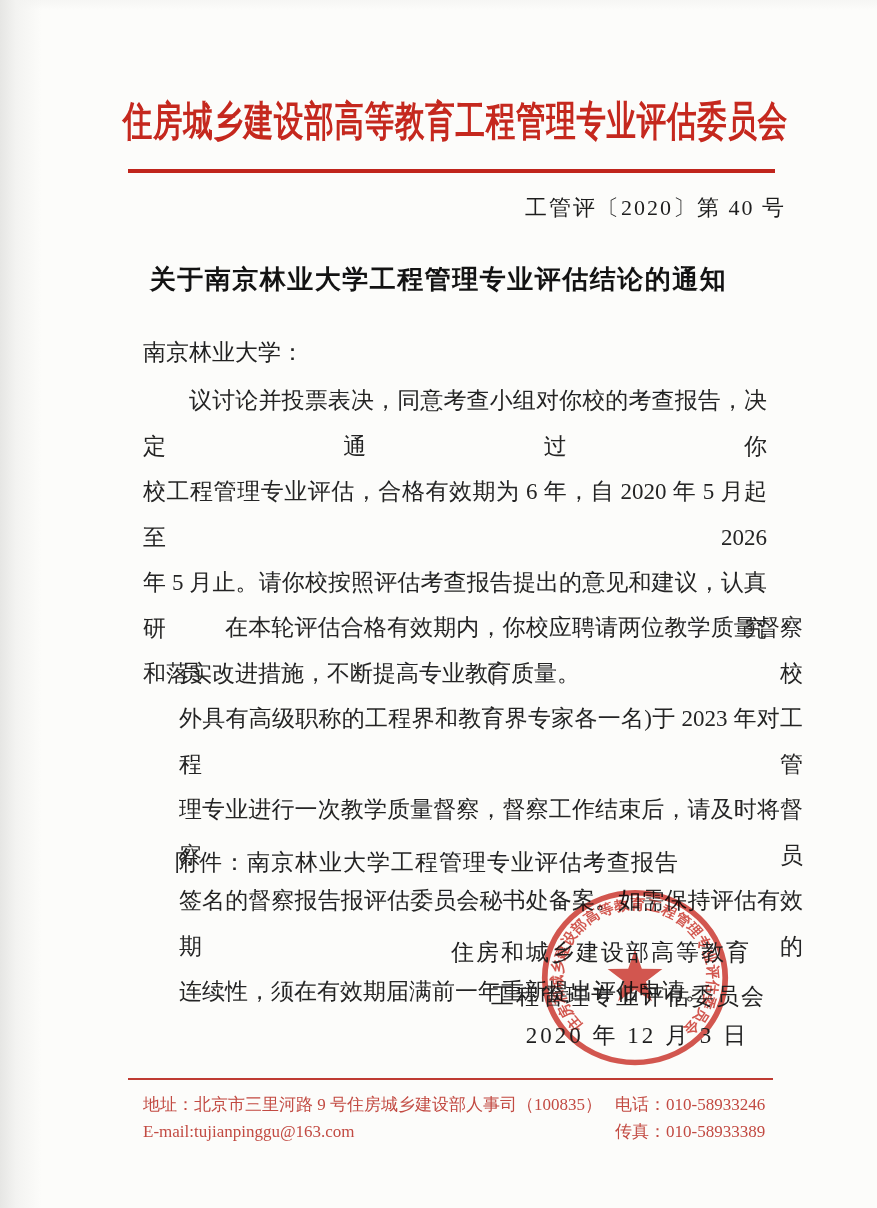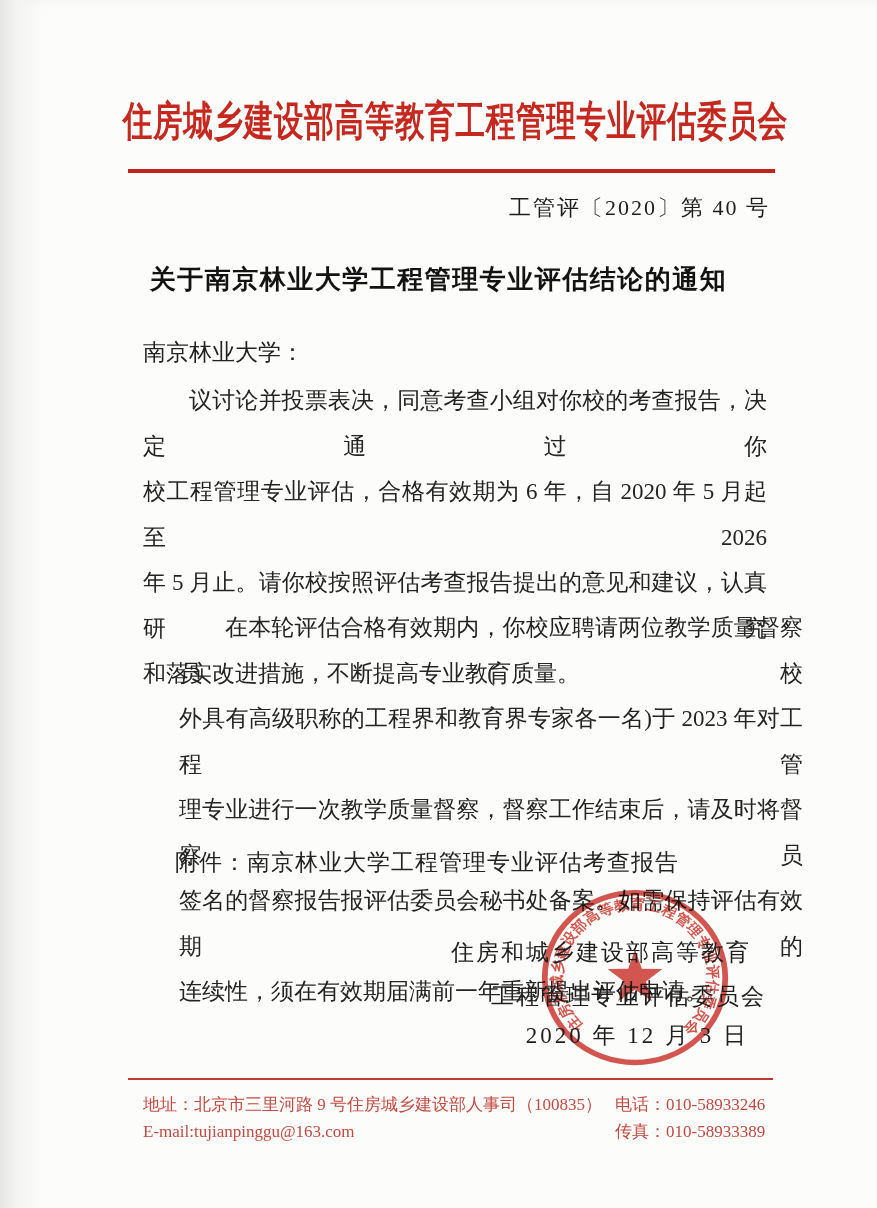--- a/index.html
+++ b/index.html
@@ -34,20 +34,21 @@
     width: 647px; height: 4px;
     background: #c0251c;
   }
   .doc-number {
     position: absolute; top: 193px; left: 0;
     width: 770px;
     text-align: right;
     font-size: 22px;
     color: #1e1e1e;
     letter-spacing: 2px;
+    padding-left: 16px;
   }
   .doc-title {
     position: absolute; top: 262px; left: 0; width: 100%;
     margin: 0;
     text-align: center;
     font-size: 26px; font-weight: bold;
     color: #131313;
     letter-spacing: 1.5px;
   }
   .salutation {

